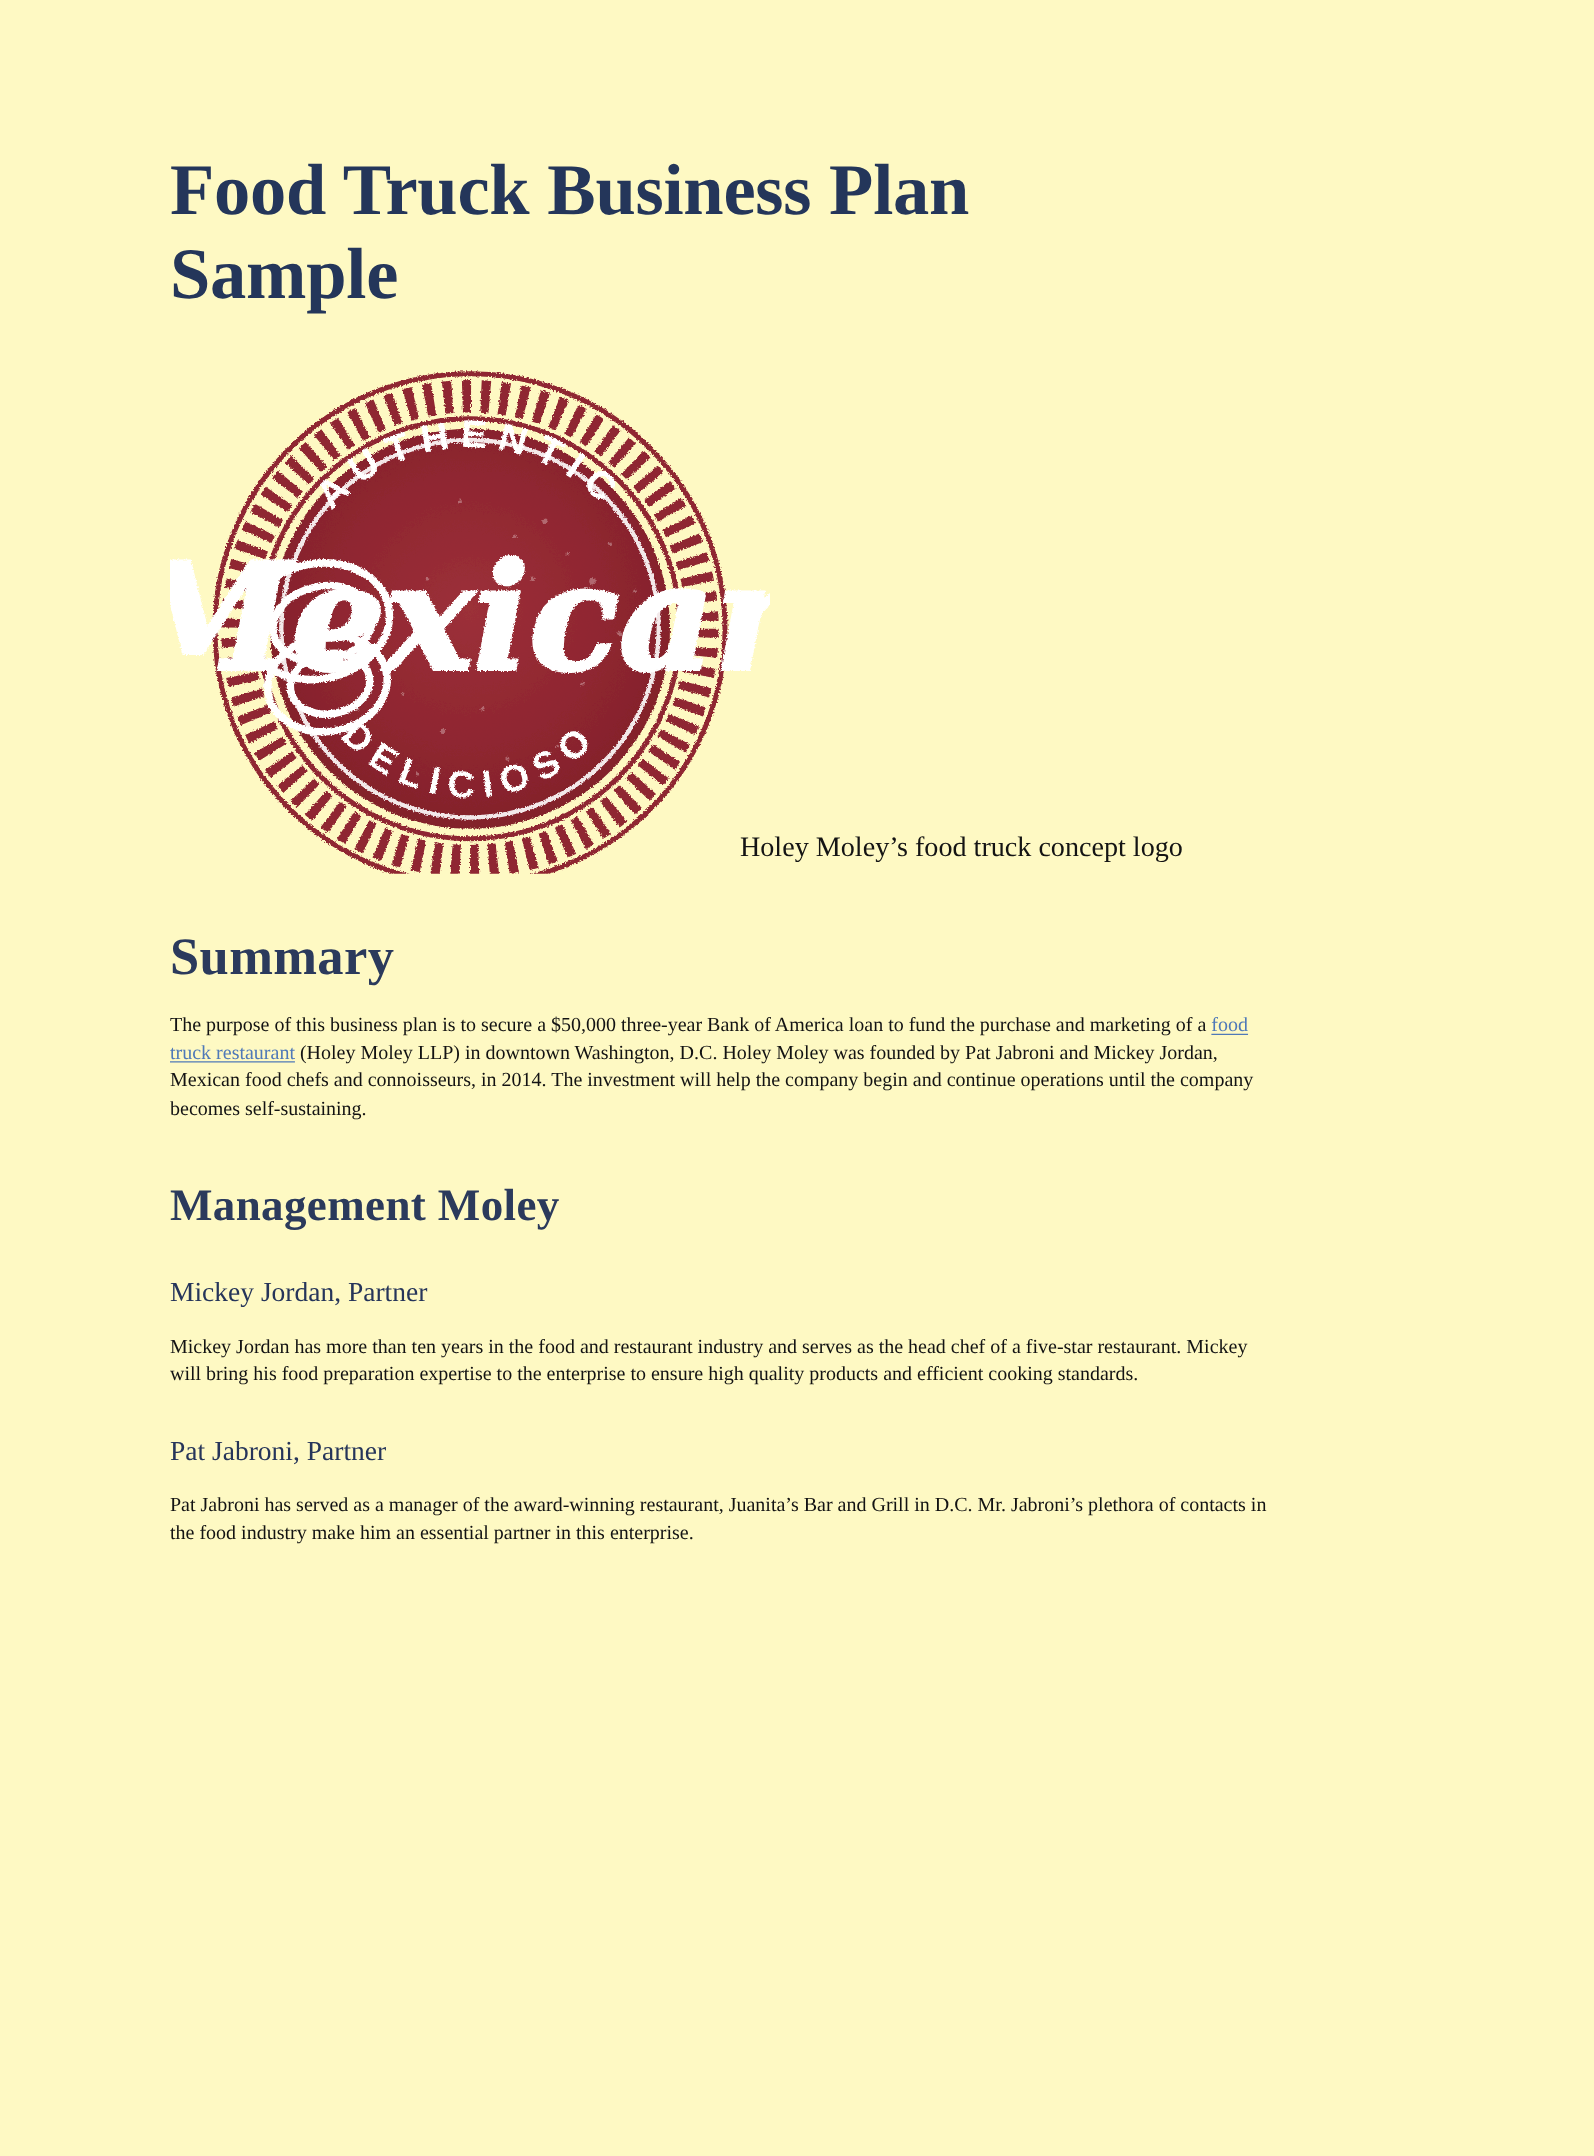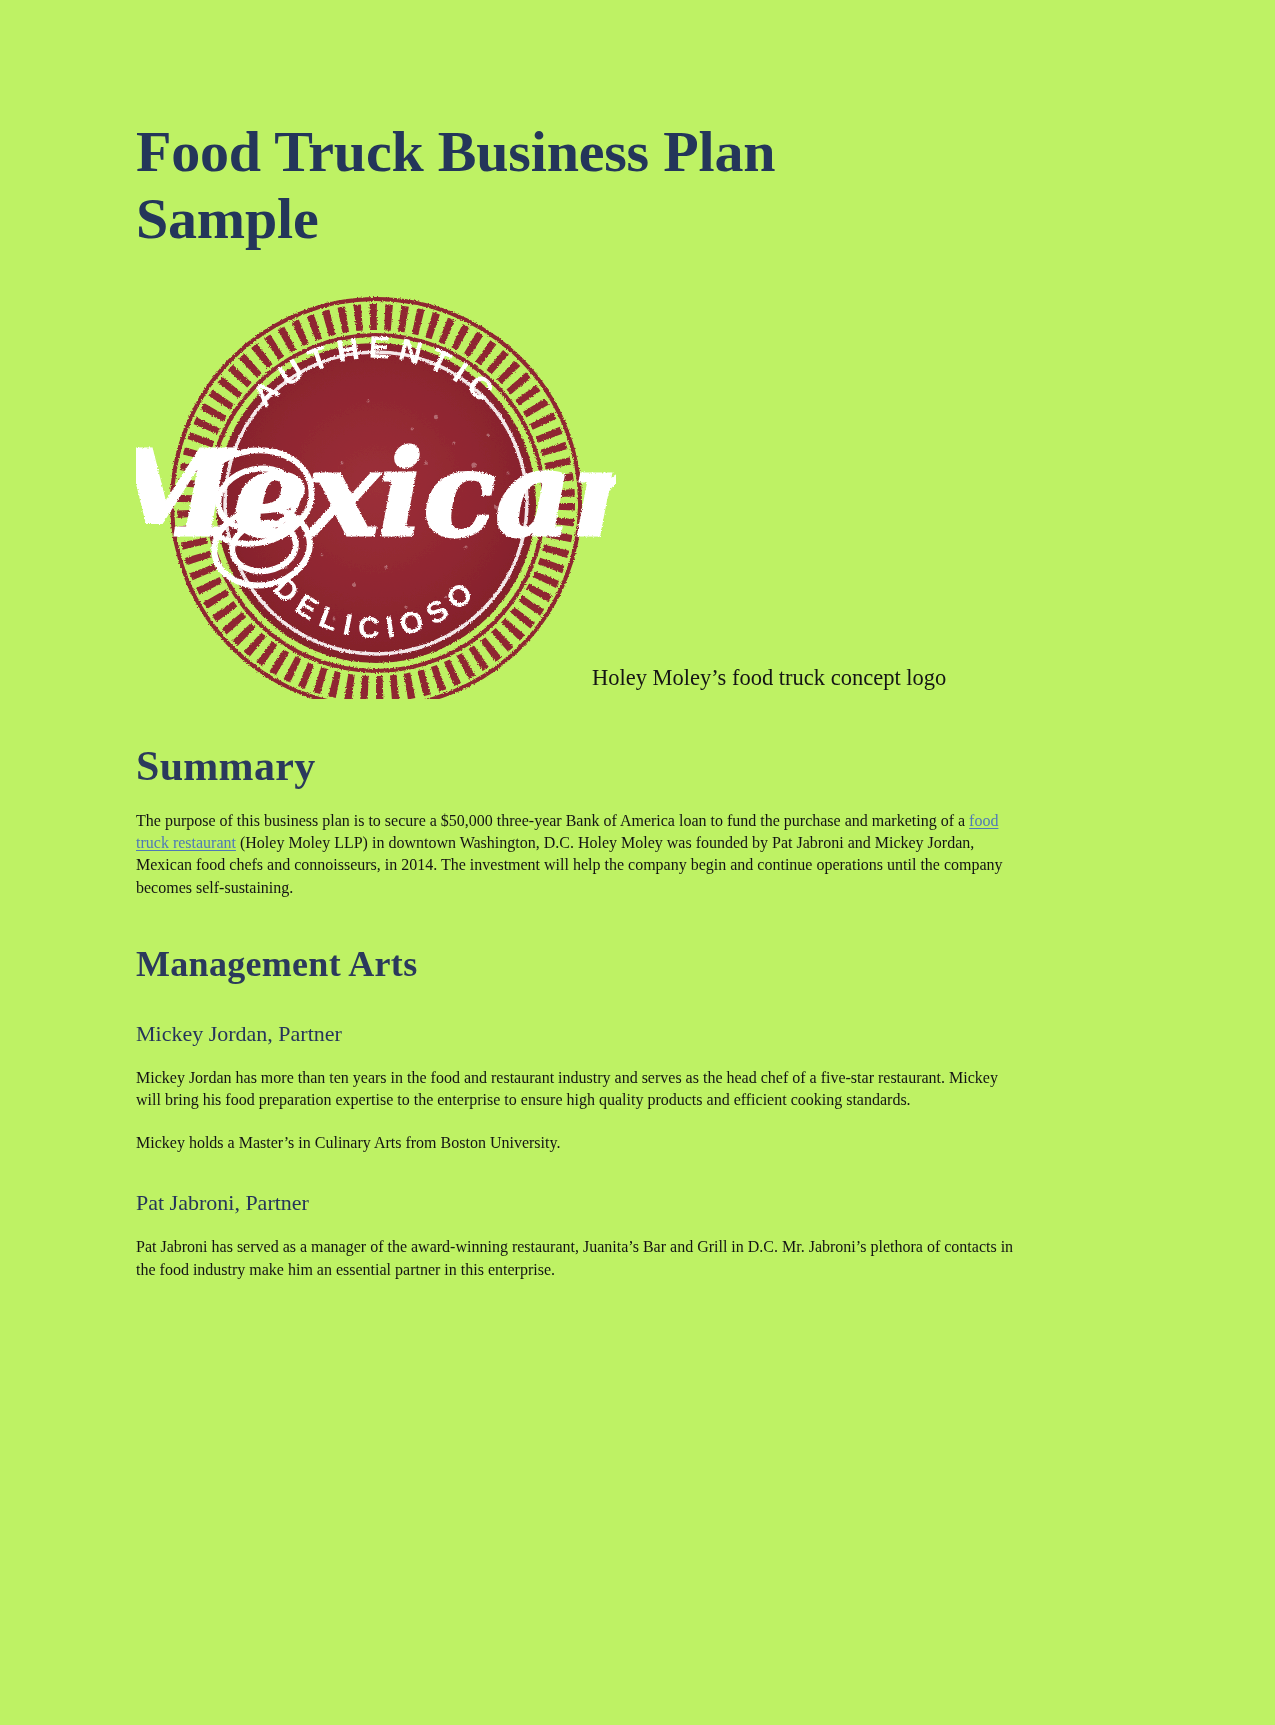--- a/index.html
+++ b/index.html
@@ -12,21 +12,21 @@
     width: 1275px;
     height: 1725px;
     overflow: hidden;
     font-family: "Liberation Serif", "DejaVu Serif", serif;
     color: #000000;
   }
   .page {
     position: relative;
     width: 1275px;
     height: 1725px;
-    background: #bef264;
+    background: #fef9c3;
     box-sizing: border-box;
     padding: 118px 130px 0 136px;
   }
   .doc-title {
     font-family: "Liberation Serif", "DejaVu Serif", serif;
     font-weight: bold;
     font-size: 58px;
     line-height: 1.16;
     color: #24365a;
     letter-spacing: -0.2px;
@@ -174,22 +174,21 @@
         </g>
       </svg>
     </div>
     <div class="logo-caption">Holey Moley’s food truck concept logo</div>
   </div>
 
   <h2 class="h2 summary">Summary</h2>
 
   <p class="body"><span>The purpose of this business plan is to secure a $50,000 three-year Bank of America loan to fund the purchase and marketing of a </span><a class="inline-link" href="#">food truck restaurant</a><span> (Holey Moley LLP) in downtown Washington, D.C. Holey Moley was founded by Pat Jabroni and Mickey Jordan, Mexican food chefs and connoisseurs, in 2014. The investment will help the company begin and continue operations until the company becomes self-sustaining.</span></p>
 
-  <h2 class="h2 mgmt">Management Arts</h2>
+  <h2 class="h2 mgmt">Management Moley</h2>
 
   <h3 class="h3">Mickey Jordan, Partner</h3>
   <p class="body">Mickey Jordan has more than ten years in the food and restaurant industry and serves as the head chef of a five-star restaurant. Mickey will bring his food preparation expertise to the enterprise to ensure high quality products and efficient cooking standards.</p>
-  <p class="body">Mickey holds a Master’s in Culinary Arts from Boston University.</p>
 
   <h3 class="h3">Pat Jabroni, Partner</h3>
   <p class="body">Pat Jabroni has served as a manager of the award-winning restaurant, Juanita’s Bar and Grill in D.C. Mr. Jabroni’s plethora of contacts in the food industry make him an essential partner in this enterprise.</p>
 
 </div>
 
 </body></html>

